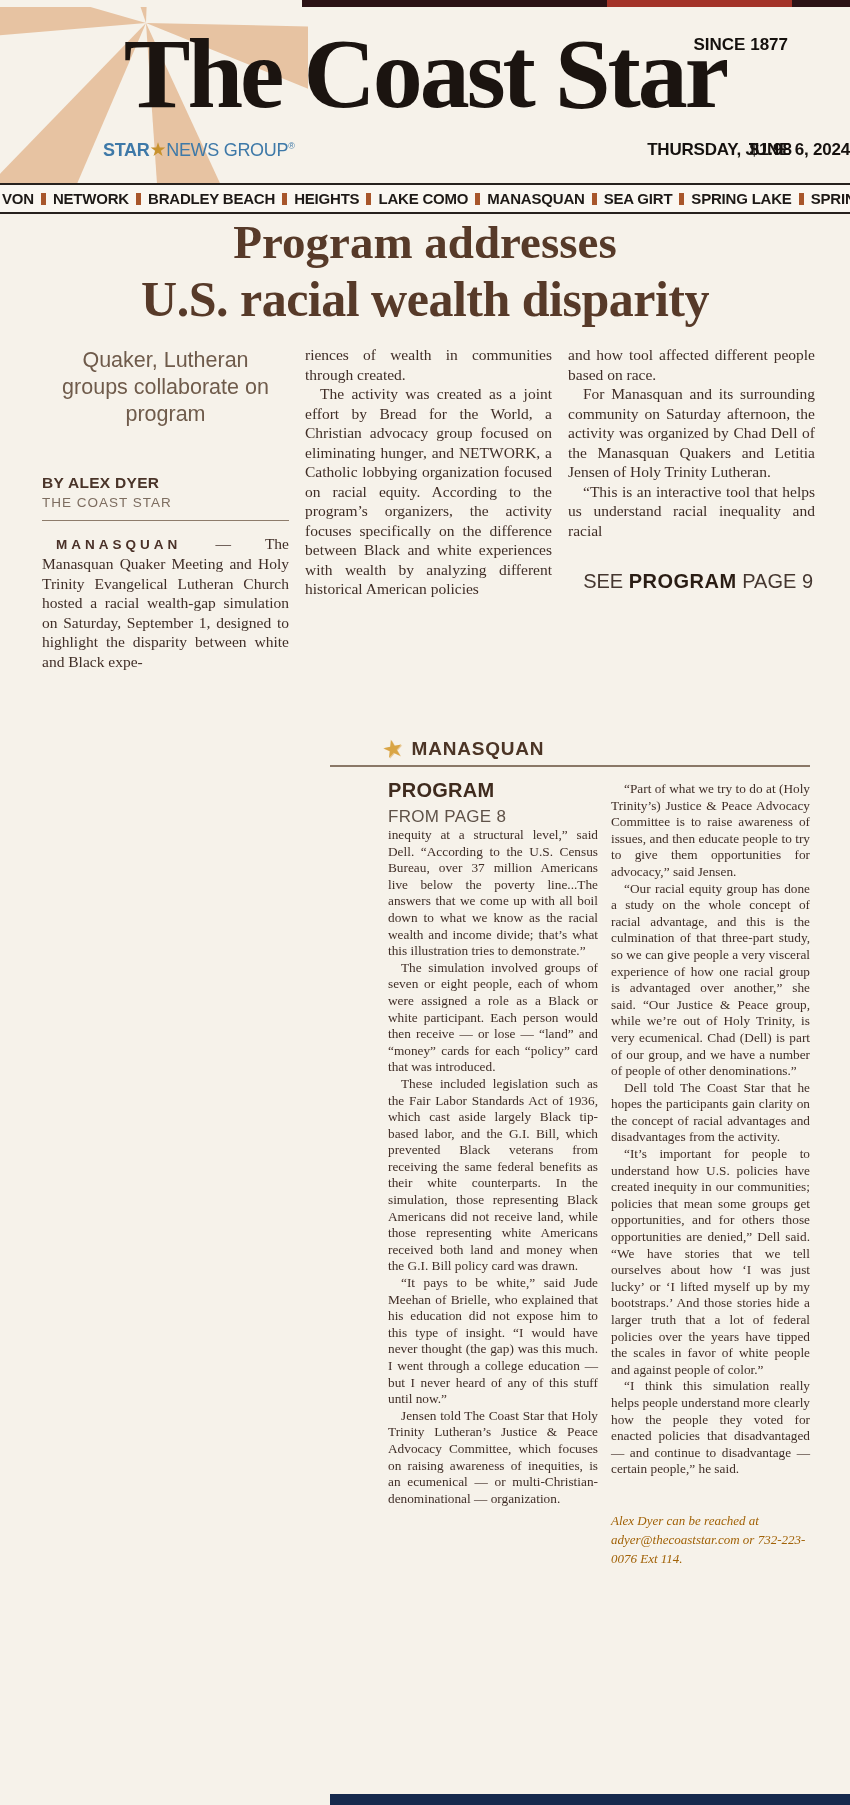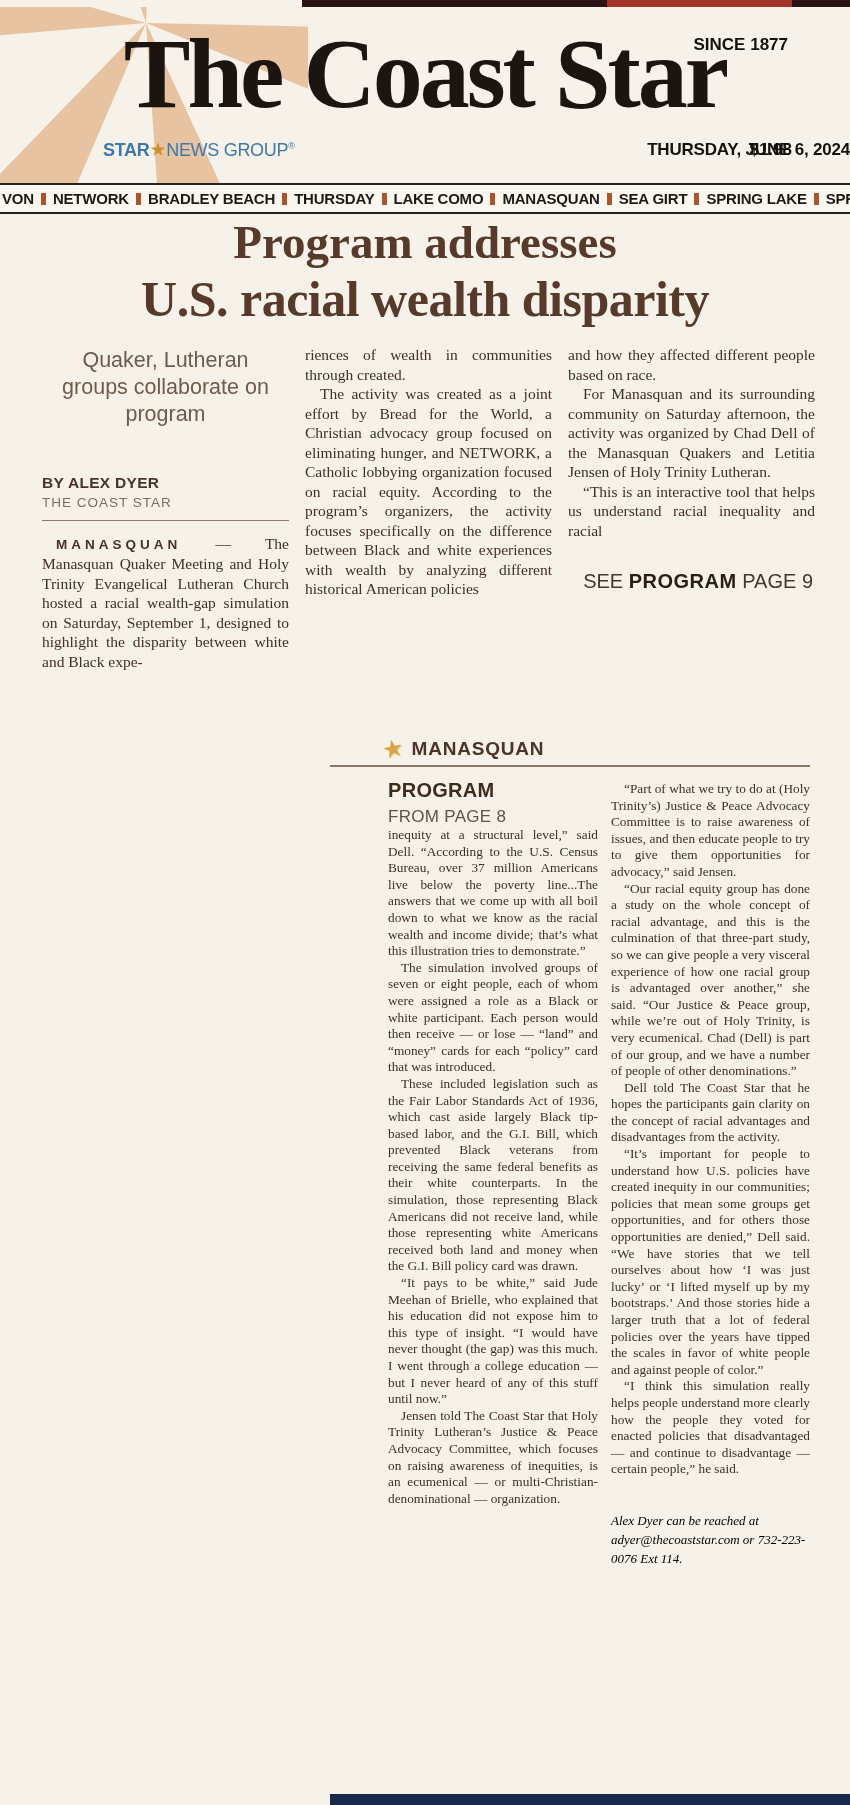--- a/index.html
+++ b/index.html
@@ -77,21 +77,21 @@
   .jcol-right{width:199px;padding-top:2px;}
   .slug{font-family:"Liberation Sans",sans-serif;font-weight:bold;font-size:20px;
     color:#3f2b1e;letter-spacing:0.3px;}
   .from-page{font-family:"Liberation Sans",sans-serif;font-size:17px;color:#5f5248;
     margin-top:5px;letter-spacing:0.3px;}
   .jump-paras{margin-top:0;}
   .jpara{font-size:13.3px;line-height:16.6px;text-align:justify;color:#402e27;
     text-indent:13px;margin:0;}
   .first-flush .jpara:first-child{text-indent:0;}
   .tagline{margin-top:34px;font-style:italic;font-size:13px;line-height:1.45;
-    color:#000000;}
+    color:#a16207;}
   
   .bottom-bar{position:absolute;bottom:0;left:330px;right:0;height:11px;background:#16294d;}
 </style>
 </head>
 <body>
 
 <div class="top-bar">
   <span class="top-bar-red"></span>
 </div>
 
@@ -105,42 +105,42 @@
       <path d="M0,0 L-40,225 L40,210 Z" transform="rotate(172)"></path>
     </g>
   </svg>
   <div class="since">SINCE 1877</div>
   <div class="np-title">The Coast Star</div>
   <div class="brand"><span class="b">STAR</span><span class="star">★</span><span>NEWS GROUP</span><sup>®</sup></div>
   <div class="mdate">THURSDAY, JUNE 6, 2024</div>
   <div class="price">$1.98</div>
 </div>
 
-<div class="towns-bar"><span class="town">VON</span><span class="town">NETWORK</span><span class="town">BRADLEY BEACH</span><span class="town">THURSDAY</span><span class="town">LAKE COMO</span><span class="town">MANASQUAN</span><span class="town">SEA GIRT</span><span class="town">SPRING LAKE</span><span class="town">SPRING LAKE HEIGHTS</span></div>
+<div class="towns-bar"><span class="town">VON</span><span class="town">NETWORK</span><span class="town">BRADLEY BEACH</span><span class="town">HEIGHTS</span><span class="town">LAKE COMO</span><span class="town">MANASQUAN</span><span class="town">SEA GIRT</span><span class="town">SPRING LAKE</span><span class="town">SPRING LAKE HEIGHTS</span></div>
 
 <div class="headline">
   <div class="hl1">Program addresses</div>
   <div class="hl2">U.S. racial wealth disparity</div>
 </div>
 
 <div class="front">
   <div class="fcol fcol1">
     <div class="subhead">Quaker, Lutheran groups collaborate on program</div>
     <div class="byline">BY ALEX DYER</div>
     <div class="byline-org">THE COAST STAR</div>
     <div class="byline-rule"></div>
     <p class="para lead-para"><span class="dateline">MANASQUAN</span><span> — The Manasquan Quaker Meeting and Holy Trinity Evangelical Lutheran Church hosted a racial wealth-gap simulation on Saturday, September 1, designed to highlight the disparity between white and Black expe-</span></p>
   </div>
   <div class="fcol paras first-flush">
       <p class="para">riences of wealth in communities through created.</p>
       <p class="para">The activity was created as a joint effort by Bread for the World, a Christian advocacy group focused on eliminating hunger, and NETWORK, a Catholic lobbying organization focused on racial equity. According to the program’s organizers, the activity focuses specifically on the difference between Black and white experiences with wealth by analyzing different historical American policies</p>
     </div>
   <div class="fcol">
     <div class="paras first-flush">
-        <p class="para">and how they affected different people based on race.</p>
+        <p class="para">and how tool affected different people based on race.</p>
         <p class="para">For Manasquan and its surrounding community on Saturday afternoon, the activity was organized by Chad Dell of the Manasquan Quakers and Letitia Jensen of Holy Trinity Lutheran.</p>
         <p class="para">“This is an interactive tool that helps us understand racial inequality and racial</p>
       </div>
     <div class="see-line"><span class="see-light">SEE </span><span class="see-slug">PROGRAM</span><span class="see-light"> PAGE 9</span></div>
   </div>
 </div>
 
 <div class="jump">
   <div class="jump-header">
     <span class="section-star">★</span>

